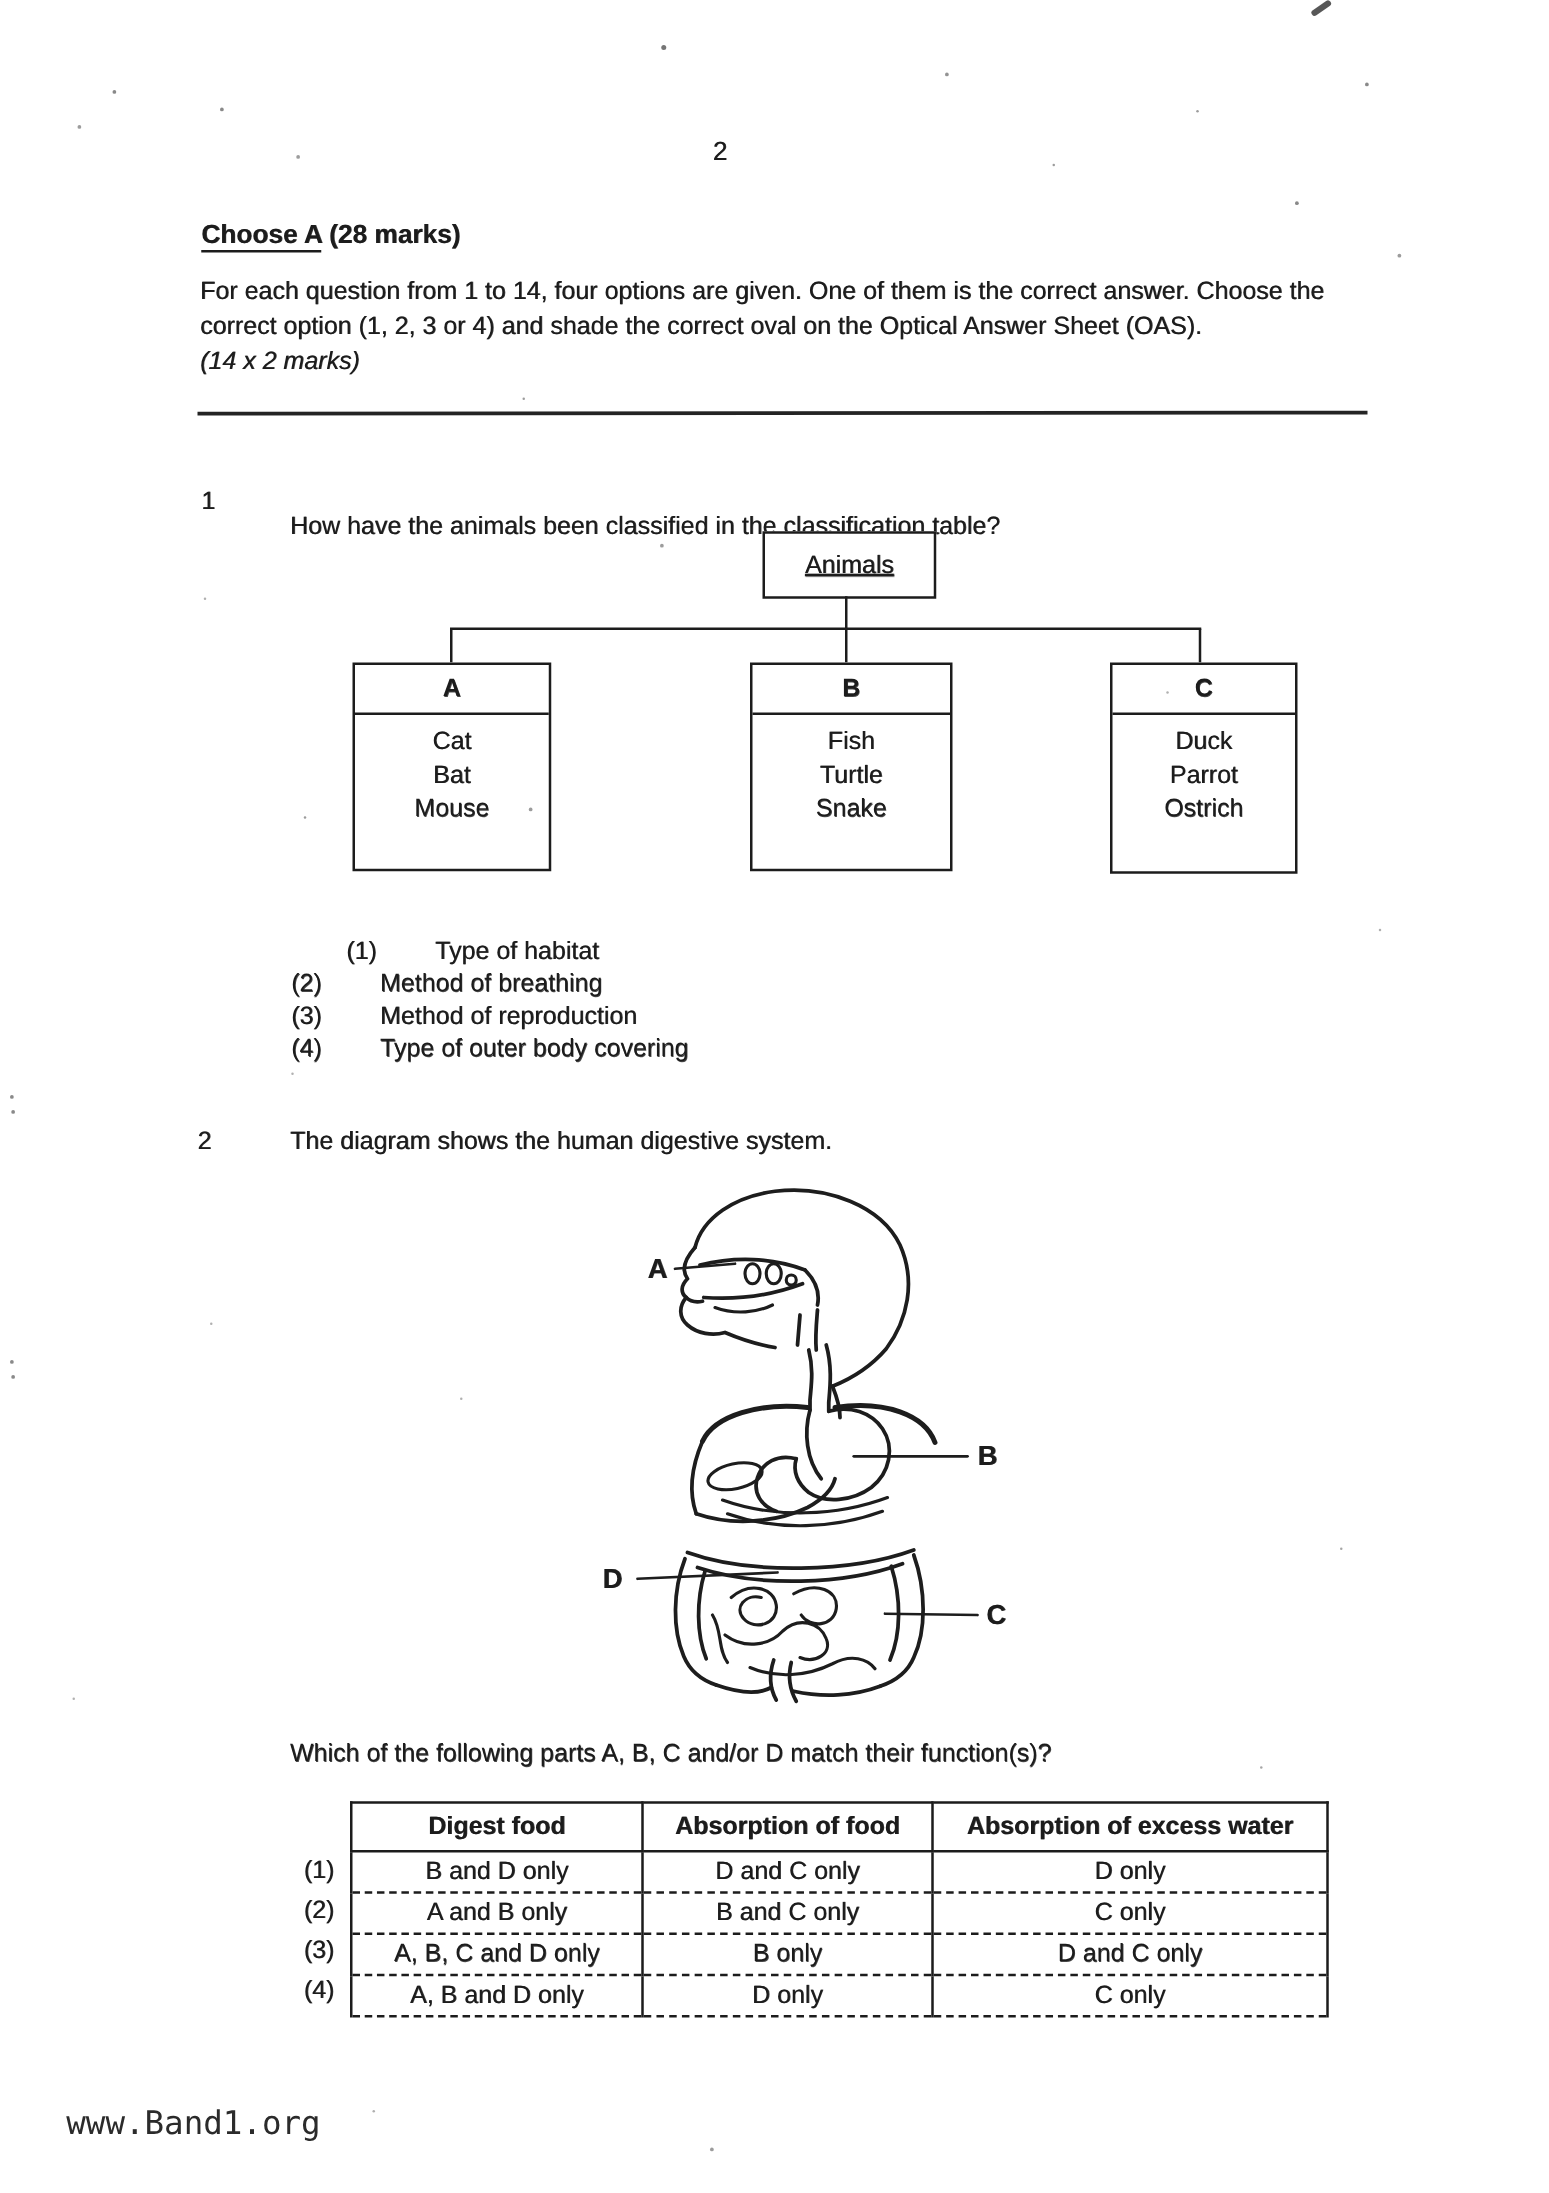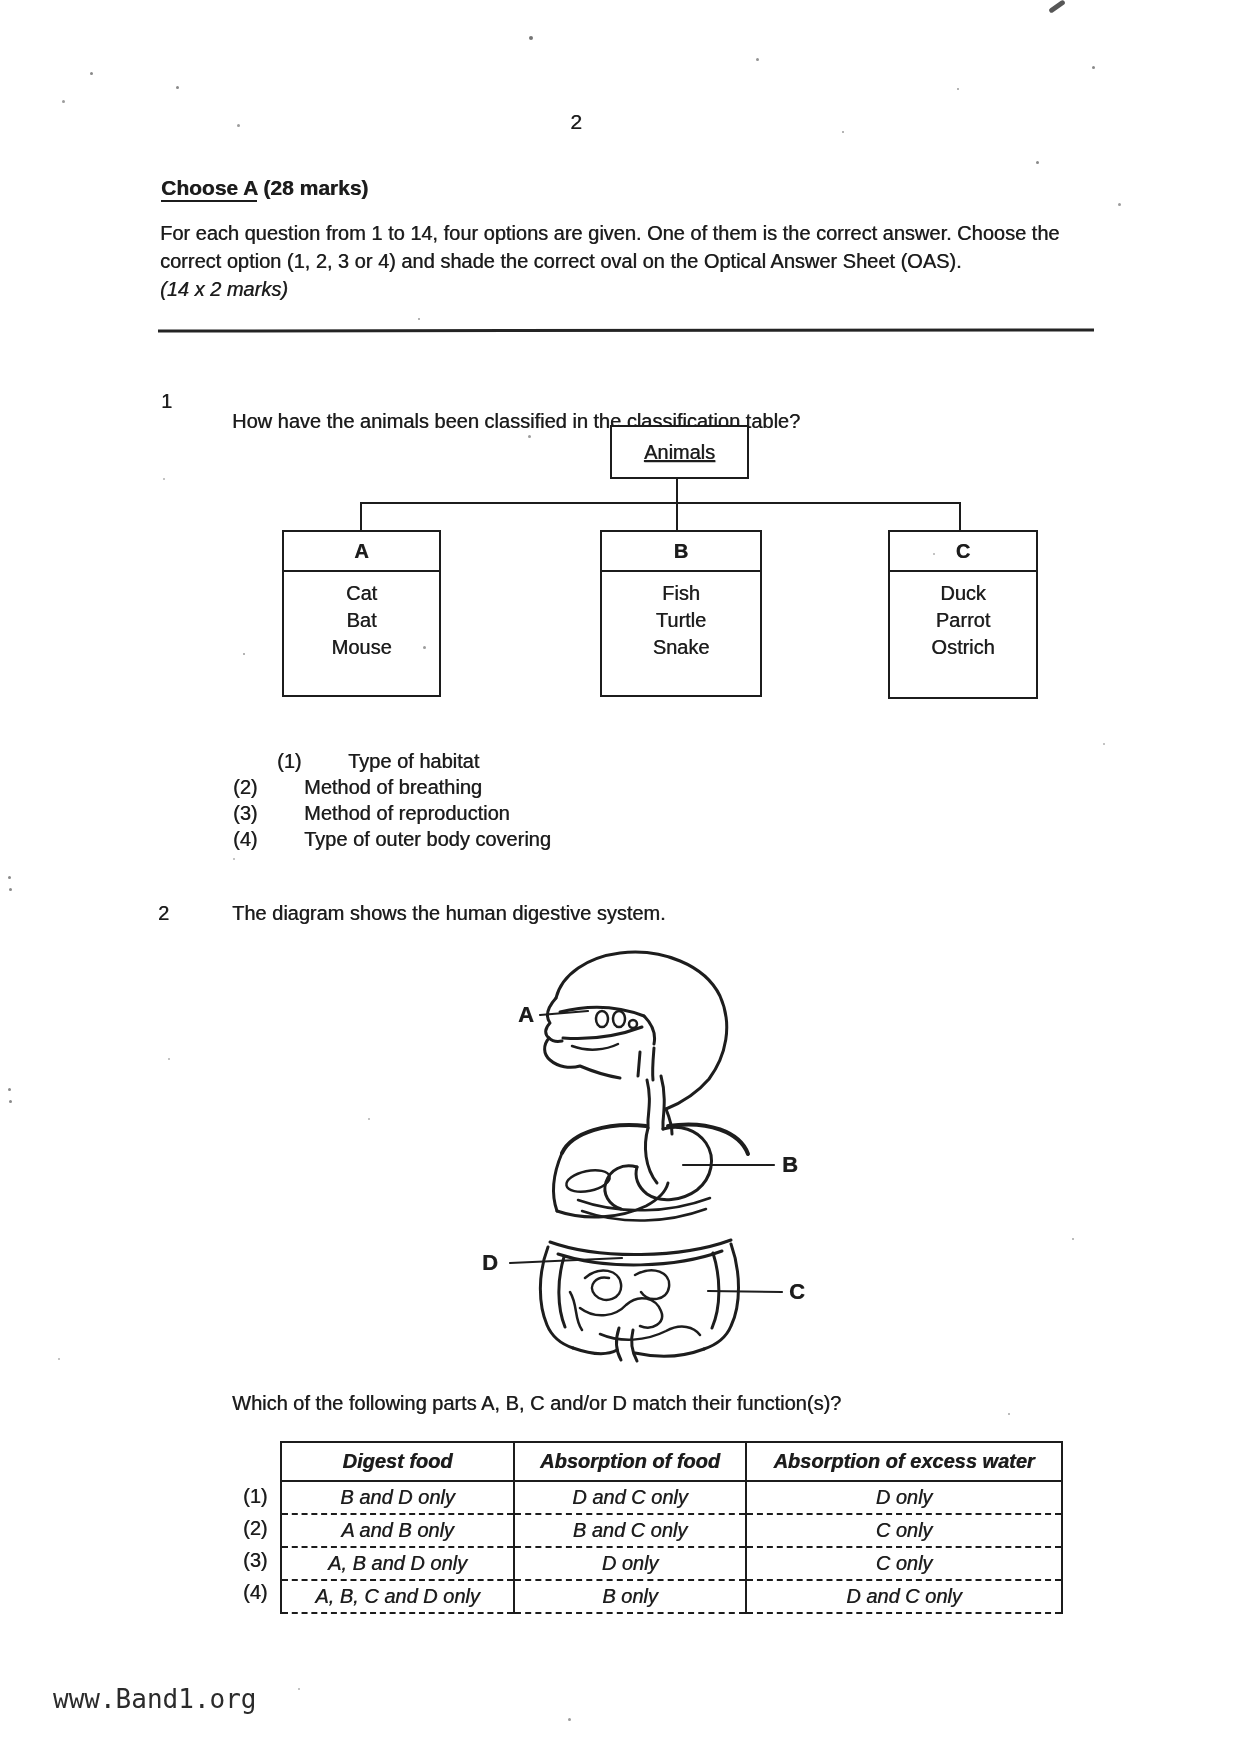--- a/index.html
+++ b/index.html
@@ -123,21 +123,21 @@
     </g>
   </svg>
 
   <div class="dlabel ink" style="left:518px;top:1002px;">A</div>
   <div class="dlabel ink" style="left:782px;top:1152px;">B</div>
   <div class="dlabel ink" style="left:482px;top:1250px;">D</div>
   <div class="dlabel ink" style="left:789px;top:1279px;">C</div>
 
   <div class="qtxt ink" style="left:232px;top:1392px;">Which of the following parts A, B, C and/or D match their function(s)?</div>
 
-  <table class="anstable ink" style="left:280px;top:1441px;width:781px;font-style:italic;">
+  <table class="anstable ink" style="left:280px;top:1441px;width:781px;">
     <colgroup>
         <col style="width:233px">
         <col style="width:232px">
         <col style="width:316px">
       </colgroup>
     <thead>
       <tr>
         <th>Digest food</th>
         <th>Absorption of food</th>
         <th>Absorption of excess water</th>
@@ -148,28 +148,28 @@
         <td>B and D only</td>
         <td>D and C only</td>
         <td>D only</td>
       </tr>
       <tr>
         <td>A and B only</td>
         <td>B and C only</td>
         <td>C only</td>
       </tr>
       <tr>
+        <td>A, B, C and D only</td>
+        <td>B only</td>
+        <td>D and C only</td>
+      </tr>
+      <tr>
         <td>A, B and D only</td>
         <td>D only</td>
         <td>C only</td>
-      </tr>
-      <tr>
-        <td>A, B, C and D only</td>
-        <td>B only</td>
-        <td>D and C only</td>
       </tr>
     </tbody>
   </table>
 
   <div class="rownum ink" style="left:243px;top:1485px;">(1)</div>
   <div class="rownum ink" style="left:243px;top:1517px;">(2)</div>
   <div class="rownum ink" style="left:243px;top:1549px;">(3)</div>
   <div class="rownum ink" style="left:243px;top:1581px;">(4)</div>
 
   <div class="footer" style="left:53px;top:1684px;">www.Band1.org</div>

